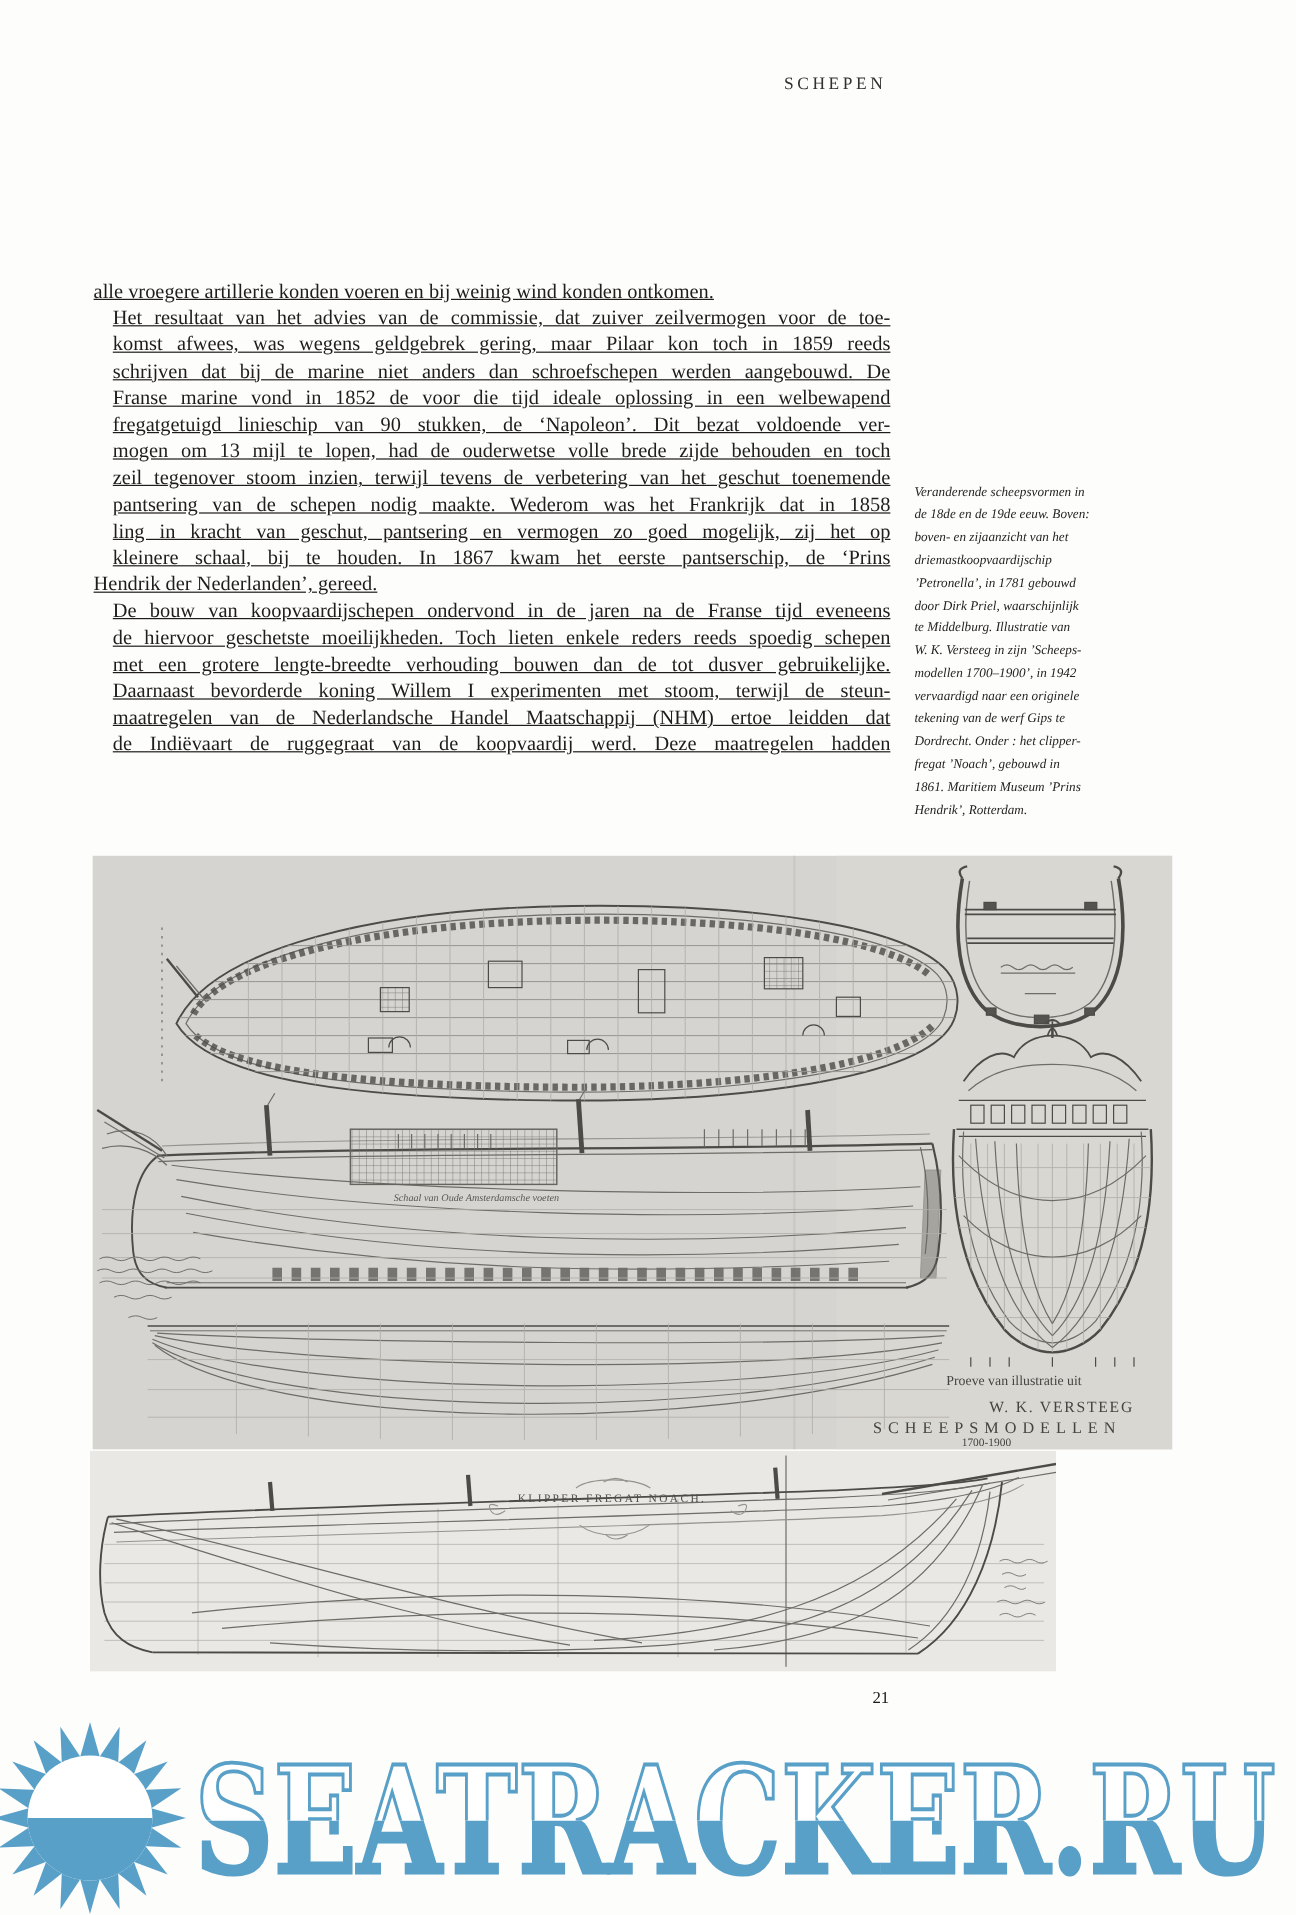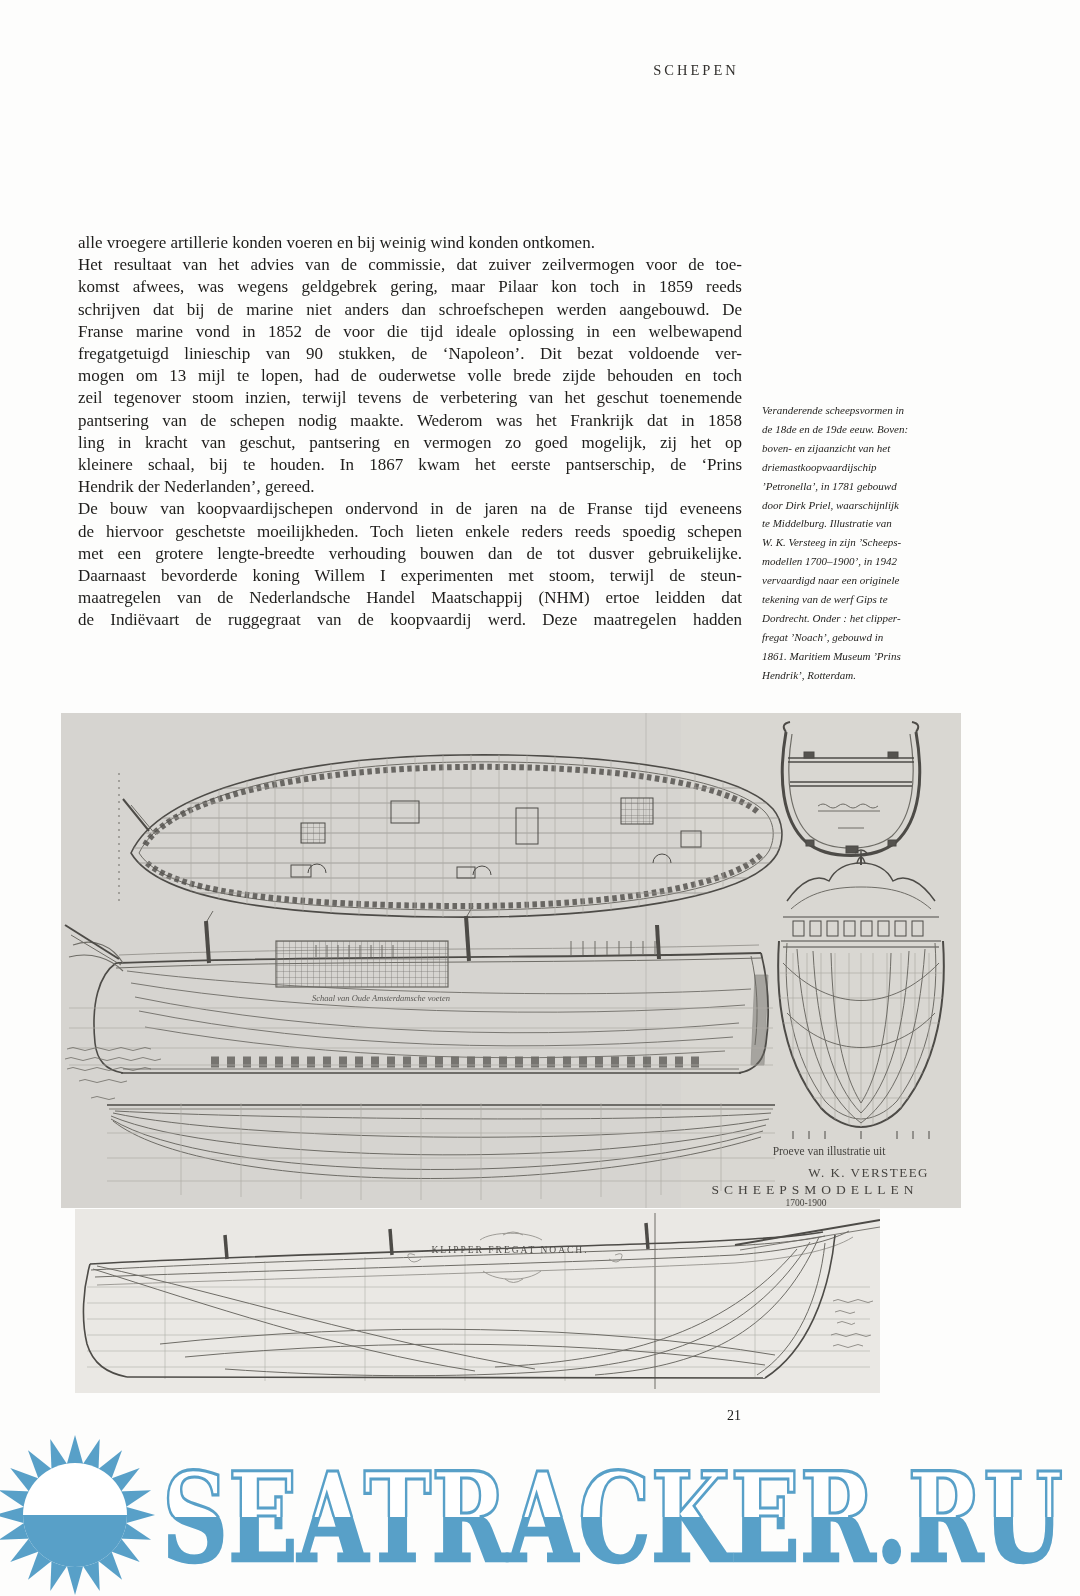--- a/index.html
+++ b/index.html
@@ -1,22 +1,22 @@
 <!DOCTYPE html>
 <html><head>
 <meta charset="utf-8">
 <style>
   :root{ --wm:#58A0C8; --ink:#1e1d1b; }
   html,body{margin:0;padding:0;background:#ffffff;}
   .page{position:relative;width:1080px;height:1596px;background:#fdfdfc;overflow:hidden;
         font-family:"Liberation Serif", serif;color:var(--ink);}
   .running-head{position:absolute;top:62px;left:696px;transform:translateX(-50%);
         font-size:14.5px;letter-spacing:3px;color:#33312e;}
-  .bodytext{position:absolute;left:78px;top:232px;width:664px;font-size:17px;line-height:22.2px;}
-  .bodytext .jl{text-align:justify;text-align-last:justify;}
+  .bodytext{position:absolute;left:78px;top:232px;width:664px;font-size:17px;line-height:22.2px;text-decoration:underline;}
+  .bodytext .jl{text-align:justify;text-align-last:justify;margin-left:16px;}
   .bodytext .ll{text-align:left;}
   .caption{position:absolute;left:762px;top:401px;width:240px;font-style:italic;
         font-size:11px;line-height:18.9px;color:#242320;}
   .caption div{white-space:nowrap;}
   .fig{position:absolute;}
   .fig svg{display:block;}
   .overlay{position:absolute;text-align:center;color:#45433f;}
   .pagenum{position:absolute;left:714px;top:1408px;width:40px;text-align:center;
         font-size:14px;color:#181816;z-index:6;}
   .watermark{position:absolute;left:0;top:1425px;width:1080px;height:171px;z-index:5;}
@@ -74,21 +74,21 @@
     <div>W. K. Versteeg in zijn ’Scheeps-</div>
     <div>modellen 1700–1900’, in 1942</div>
     <div>vervaardigd naar een originele</div>
     <div>tekening van de werf Gips te</div>
     <div>Dordrecht. Onder : het clipper-</div>
     <div>fregat ’Noach’, gebouwd in</div>
     <div>1861. Maritiem Museum ’Prins</div>
     <div>Hendrik’, Rotterdam.</div>
   </div>
 
-  <div class="fig" style="left:61px;top:713px;width:900px;height:495px;">
+  <div class="fig" style="left:77px;top:713px;width:900px;height:495px;">
     <svg width="900" height="495" viewBox="0 0 900 495">
       <defs>
         <pattern id="gridpat" width="6" height="6" patternUnits="userSpaceOnUse">
           <path d="M6,0 L0,0 0,6" stroke="#71706b" stroke-width="0.7" fill="none"></path>
         </pattern>
         <clipPath id="planclip">
           <path d="M70,140 C100,76 240,44 400,42 C560,40 680,60 712,96 C722,108 724,126 716,141 C690,186 540,206 380,204 C230,202 100,190 70,140 Z"></path>
         </clipPath>
         <clipPath id="sternclip">
           <path d="M718,228 C714,290 724,350 760,395 C772,408 788,414 800,414 C812,414 828,408 840,395 C876,350 886,290 882,228 Z"></path>

